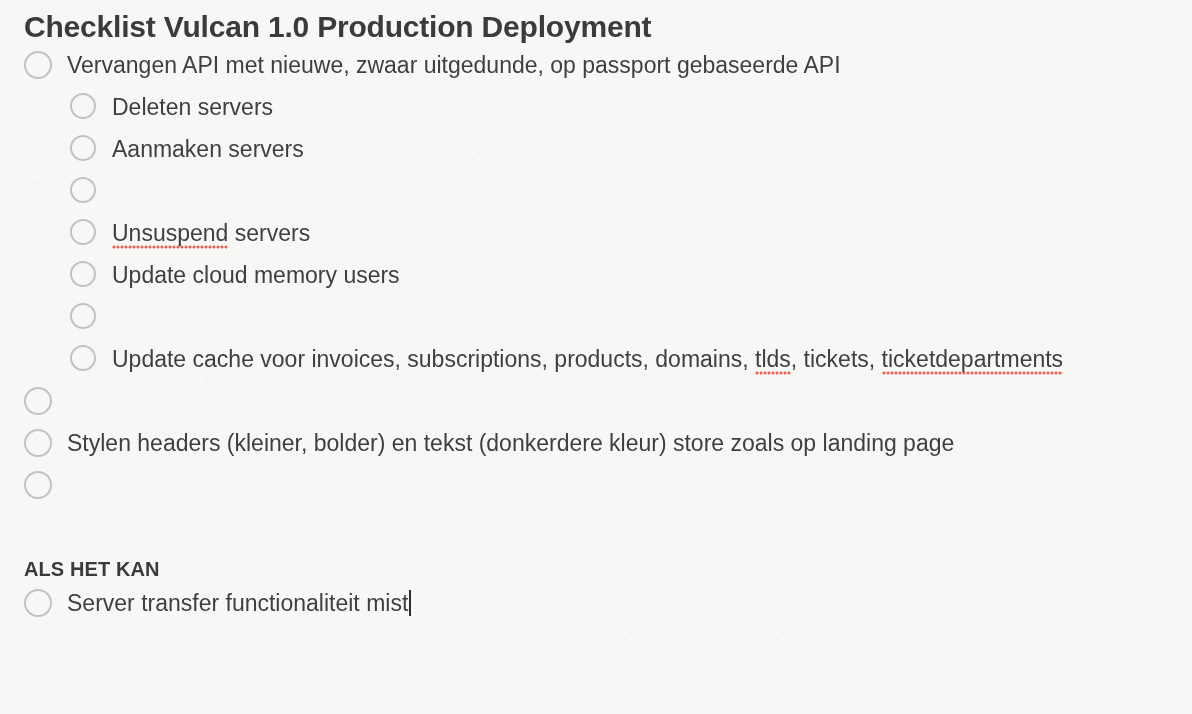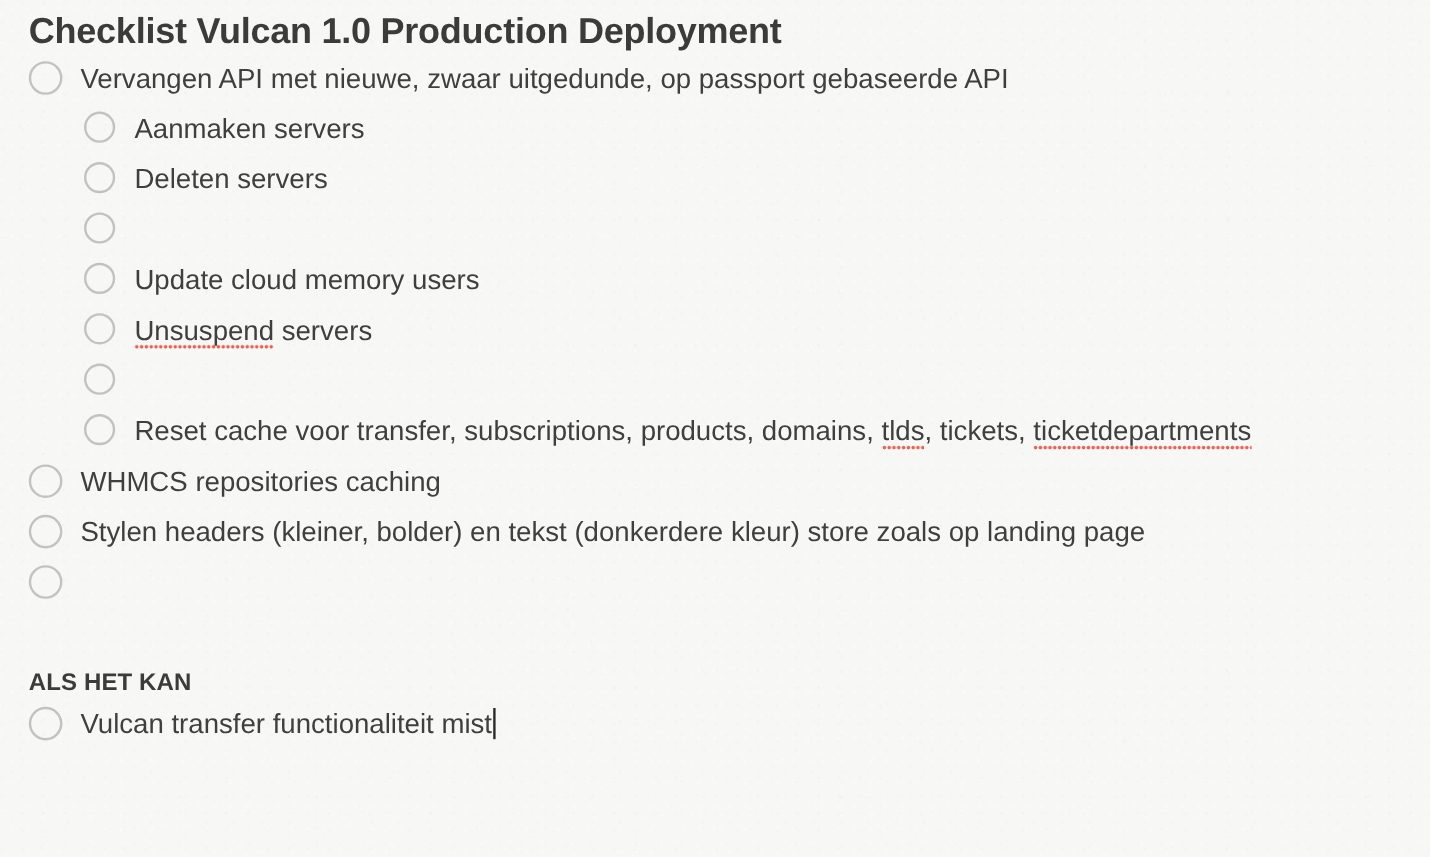--- a/index.html
+++ b/index.html
@@ -132,59 +132,58 @@
   <h1 class="doc-title">Checklist Vulcan 1.0 Production Deployment</h1>
 
   <div id="sections-root">
       <ul class="checklist">
         <li class="item level-0">
           <span class="checkbox"></span>
           <span class="item-label"><span>Vervangen API met nieuwe, zwaar uitgedunde, op passport gebaseerde API</span></span>
         </li>
         <li class="item level-1">
           <span class="checkbox"></span>
+          <span class="item-label"><span>Deleten servers</span></span>
+        </li>
+        <li class="item level-1">
+          <span class="checkbox"></span>
           <span class="item-label"><span>Aanmaken servers</span></span>
         </li>
         <li class="item level-1">
           <span class="checkbox"></span>
-          <span class="item-label"><span>Deleten servers</span></span>
         </li>
         <li class="item level-1">
           <span class="checkbox"></span>
+          <span class="item-label"><span class="spell">Unsuspend</span><span> servers</span></span>
         </li>
         <li class="item level-1">
           <span class="checkbox"></span>
           <span class="item-label"><span>Update cloud memory users</span></span>
         </li>
         <li class="item level-1">
           <span class="checkbox"></span>
-          <span class="item-label"><span class="spell">Unsuspend</span><span> servers</span></span>
         </li>
         <li class="item level-1">
           <span class="checkbox"></span>
-        </li>
-        <li class="item level-1">
-          <span class="checkbox"></span>
-          <span class="item-label"><span>Reset cache voor transfer, subscriptions, products, domains, </span><span class="spell">tlds</span><span>, tickets, </span><span class="spell">ticketdepartments</span></span>
+          <span class="item-label"><span>Update cache voor invoices, subscriptions, products, domains, </span><span class="spell">tlds</span><span>, tickets, </span><span class="spell">ticketdepartments</span></span>
         </li>
         <li class="item level-0">
           <span class="checkbox"></span>
-          <span class="item-label"><span>WHMCS repositories caching</span></span>
         </li>
         <li class="item level-0">
           <span class="checkbox"></span>
           <span class="item-label"><span>Stylen headers (kleiner, bolder) en tekst (donkerdere kleur) store zoals op landing page</span></span>
         </li>
         <li class="item level-0">
           <span class="checkbox"></span>
         </li>
       </ul>
       <div class="section-gap"></div>
       <h2 class="section-heading">ALS HET KAN</h2>
       <ul class="checklist">
         <li class="item level-0">
           <span class="checkbox"></span>
-          <span class="item-label"><span>Vulcan transfer functionaliteit mist</span><span class="caret"></span></span>
+          <span class="item-label"><span>Server transfer functionaliteit mist</span><span class="caret"></span></span>
         </li>
       </ul>
     </div>
 
 </div>
 
 </body></html>

